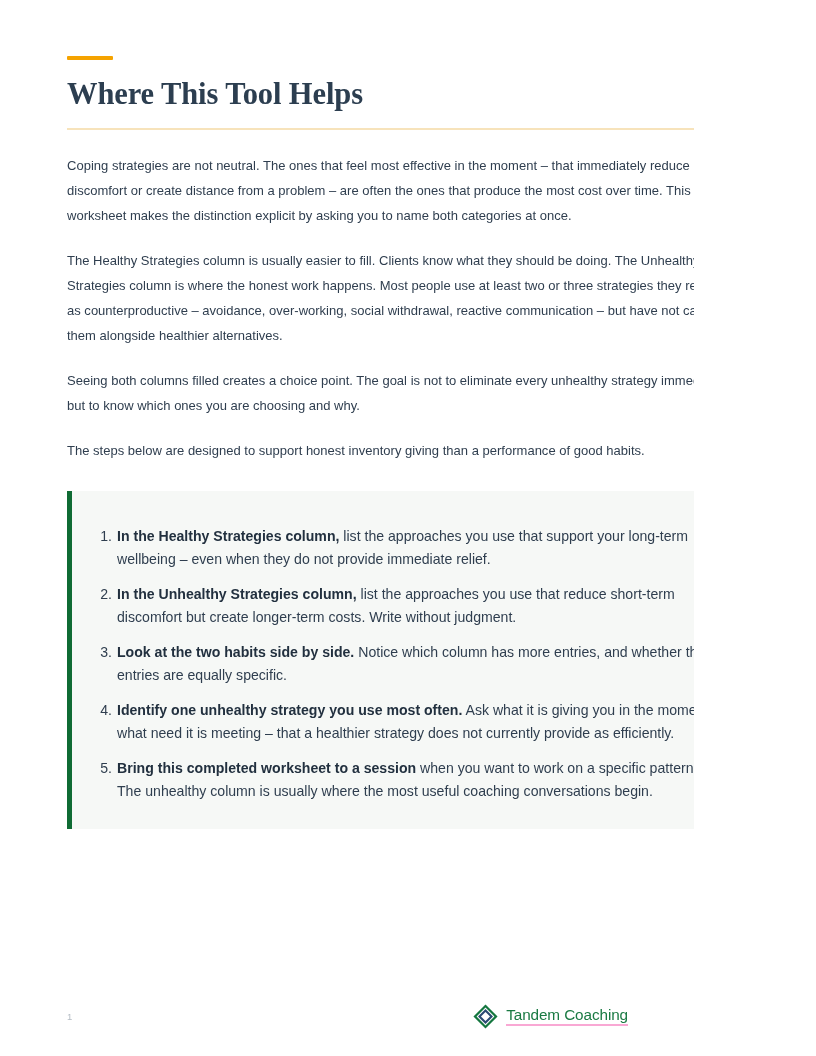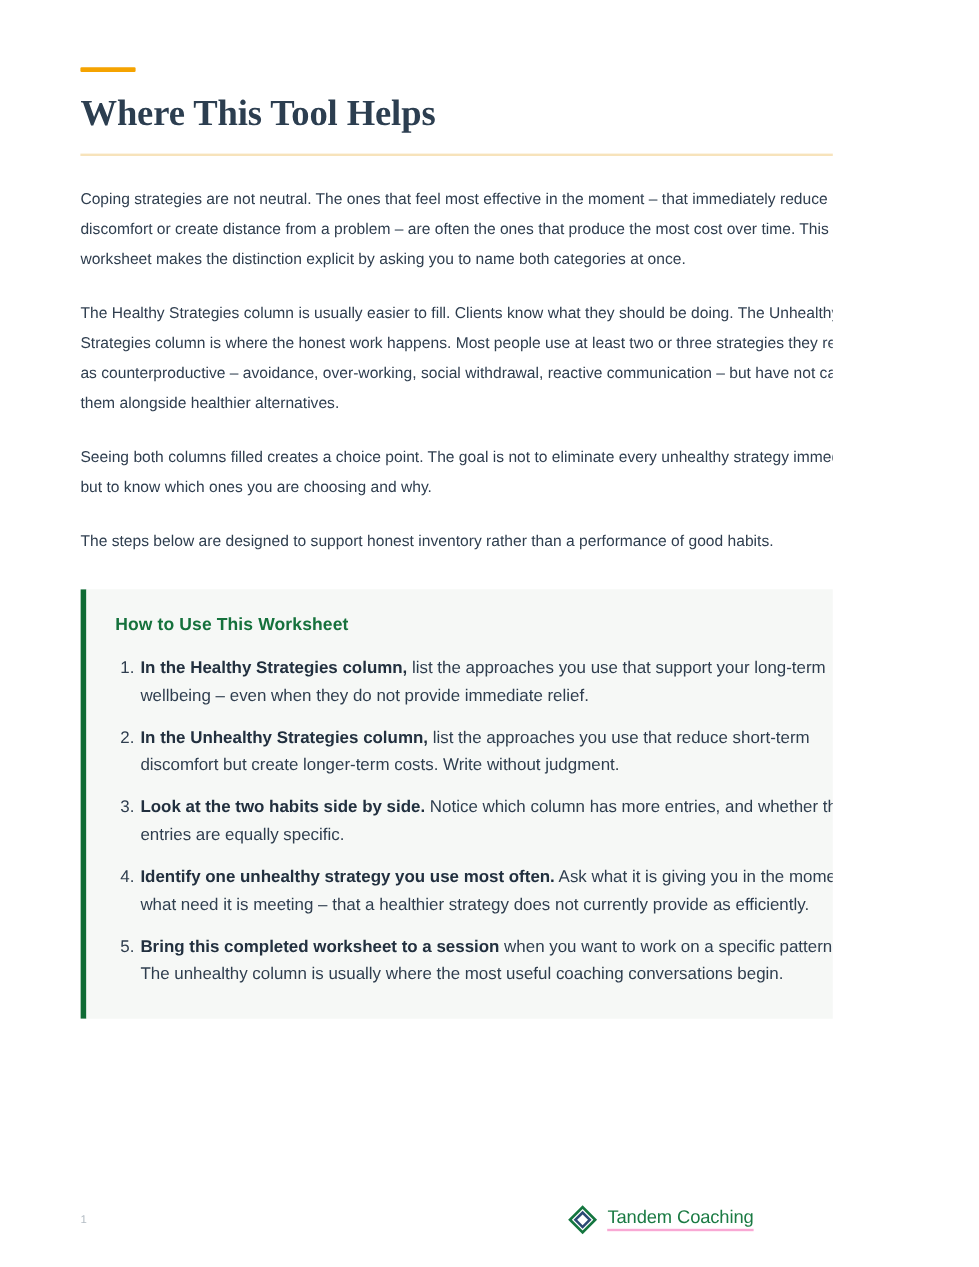--- a/index.html
+++ b/index.html
@@ -165,24 +165,23 @@
 
     <div class="accent-bar"></div>
 
     <h1 class="page-title">Where This Tool Helps</h1>
 
     <div class="title-rule"></div>
 
     <p class="body-para first">Coping strategies are not neutral. The ones that feel most effective in the moment – that immediately reduce discomfort or create distance from a problem – are often the ones that produce the most cost over time. This worksheet makes the distinction explicit by asking you to name both categories at once.</p>
     <p class="body-para">The Healthy Strategies column is usually easier to fill. Clients know what they should be doing. The Unhealthy Strategies column is where the honest work happens. Most people use at least two or three strategies they recognize as counterproductive – avoidance, over-working, social withdrawal, reactive communication – but have not catalogued them alongside healthier alternatives.</p>
     <p class="body-para">Seeing both columns filled creates a choice point. The goal is not to eliminate every unhealthy strategy immediately, but to know which ones you are choosing and why.</p>
-    <p class="body-para">The steps below are designed to support honest inventory rather than a performance of good habits.</p>
+    <p class="body-para">The steps below are designed to support honest inventory giving than a performance of good habits.</p>
 
     <div class="callout">
-      <div class="callout-title">How to Use This Worksheet</div>
 
       <ol class="steps">
         <li class="step">
           <span class="lead">In the Healthy Strategies column,</span><span> list the approaches you use that support your long-term wellbeing – even when they do not provide immediate relief.</span>
         </li>
         <li class="step">
           <span class="lead">In the Unhealthy Strategies column,</span><span> list the approaches you use that reduce short-term discomfort but create longer-term costs. Write without judgment.</span>
         </li>
         <li class="step">
           <span class="lead">Look at the two habits side by side.</span><span> Notice which column has more entries, and whether the entries are equally specific.</span>

